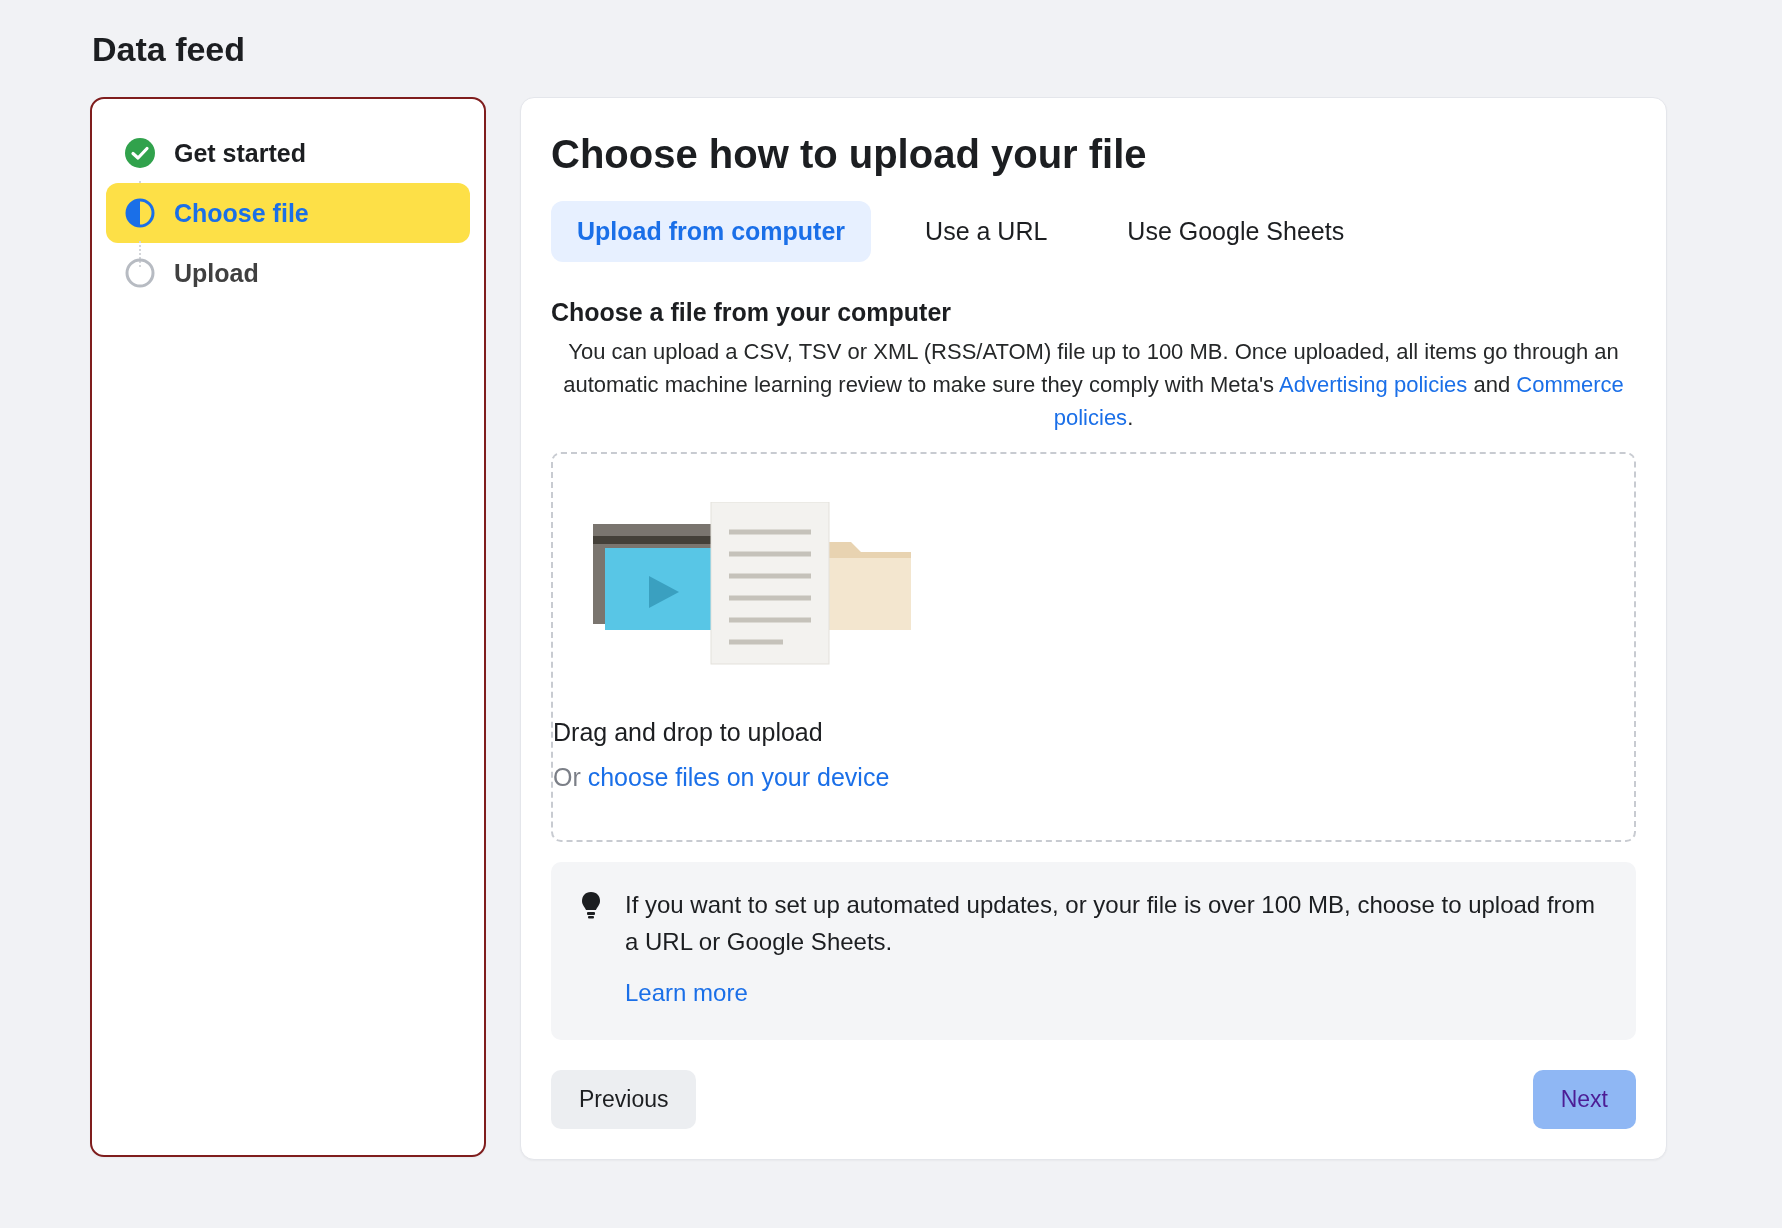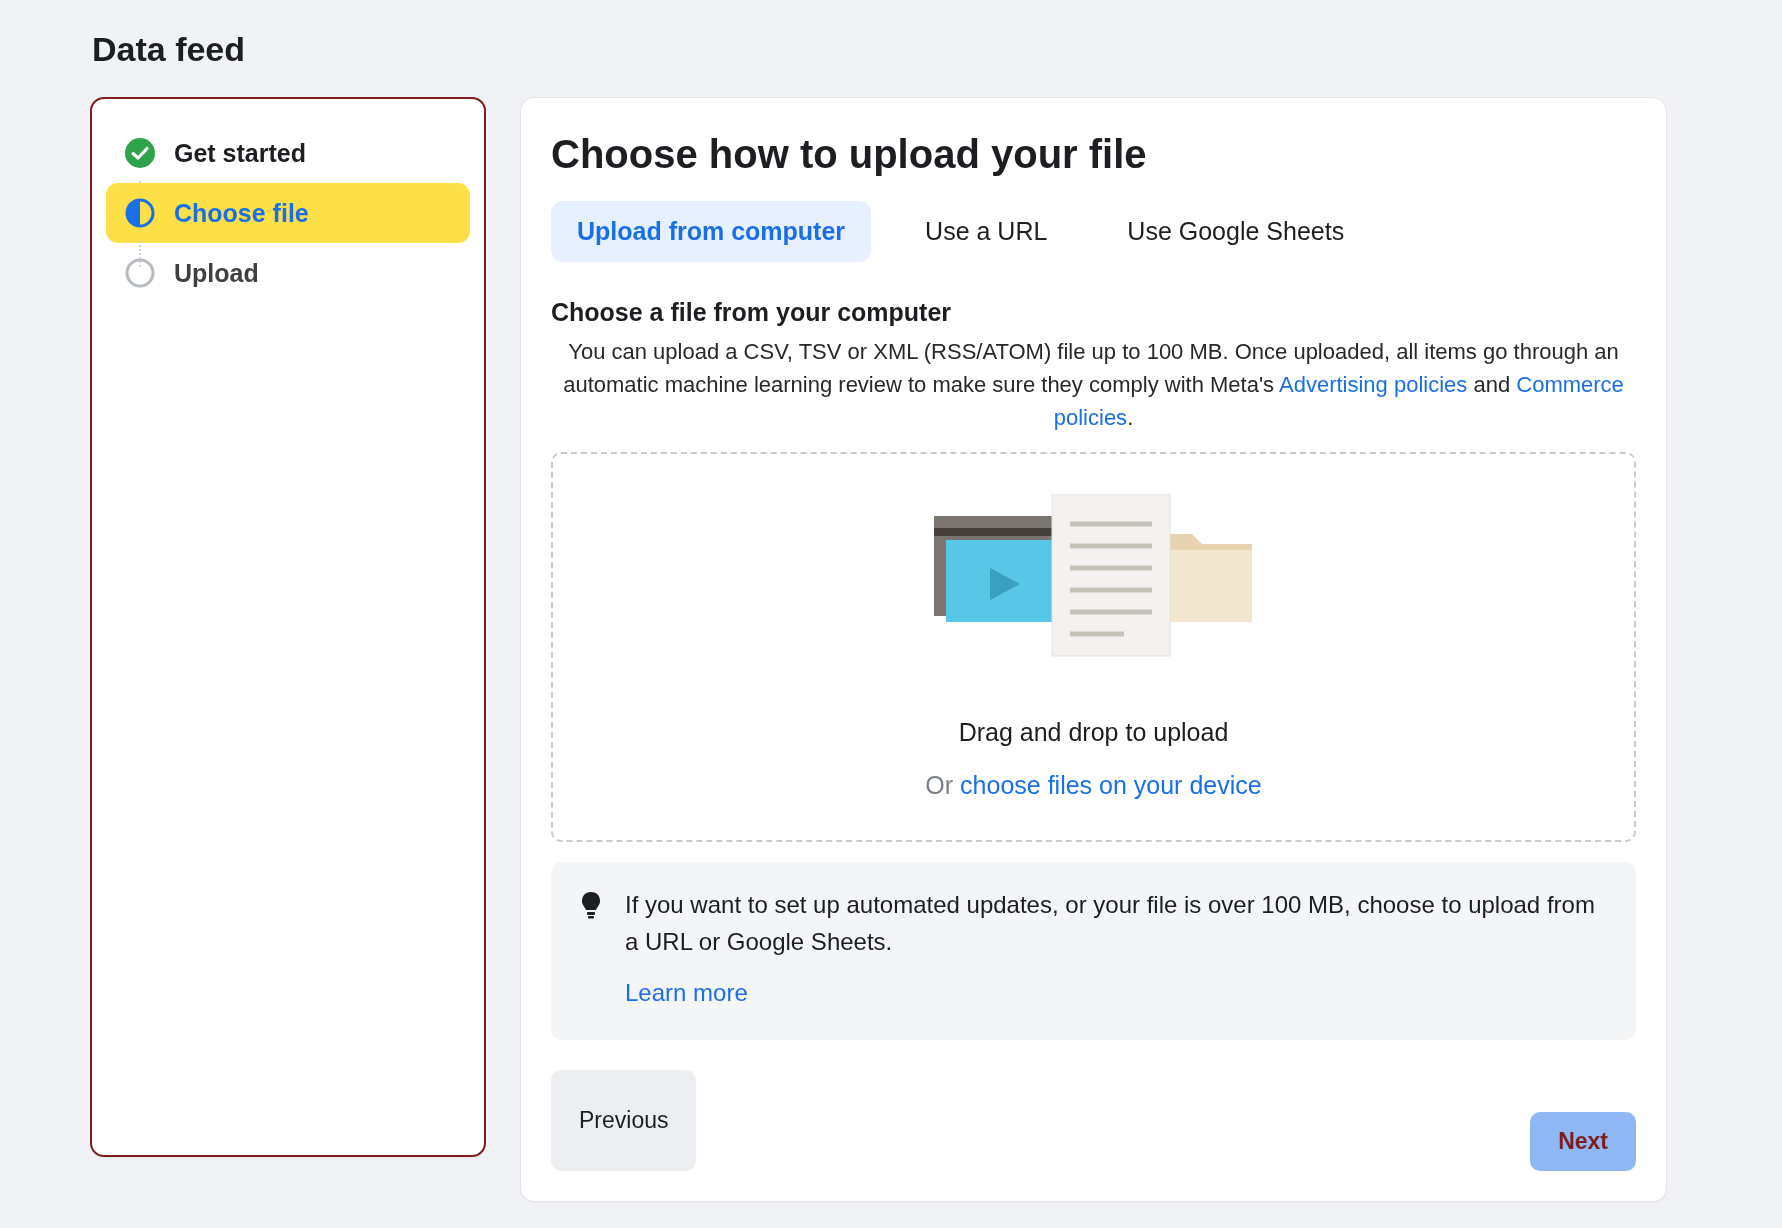--- a/index.html
+++ b/index.html
@@ -108,23 +108,22 @@
     margin-bottom: 18px;
     text-align: center;
   }
   .desc a, .link { color: #1a6fe8; text-decoration: none; cursor: pointer; }
   .dropzone {
     border: 2px dashed #c8cbd1;
     border-radius: 10px;
     height: 390px;
     display: flex;
     flex-direction: column;
-    align-items: center;
     justify-content: center;
-    gap: 24px;
+    gap: 16px;
     margin-bottom: 20px;
   }
   .dz-primary {
     font-size: 25px;
     color: #1c1e21;
   }
   .dz-secondary {
     font-size: 25px;
     color: #7b7f87;
   }
@@ -167,24 +166,23 @@
     font-weight: 500;
     border: none;
     cursor: pointer;
   }
   .btn-prev {
     background: #eceef1;
     color: #1c1e21;
   }
   .btn-next {
     background: #8fb7f4;
-    color: #7f1d1d;
-    font-weight: 700;
+    color: #4c1d95;
+    font-weight: 400;
     cursor: not-allowed;
-    margin-top: 42px;
   }
 </style>
 </head>
 <body>
 
 <div class="page">
   <div class="page-title">Data feed</div>
 
   <div class="cols">
 

